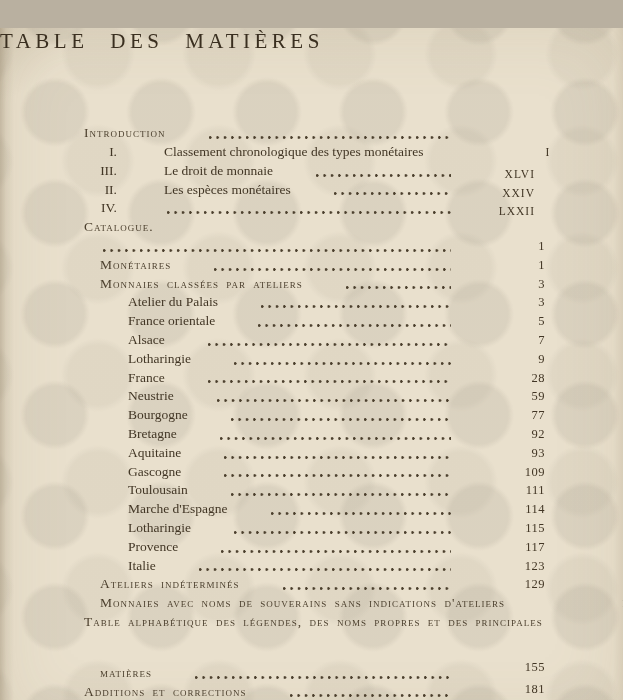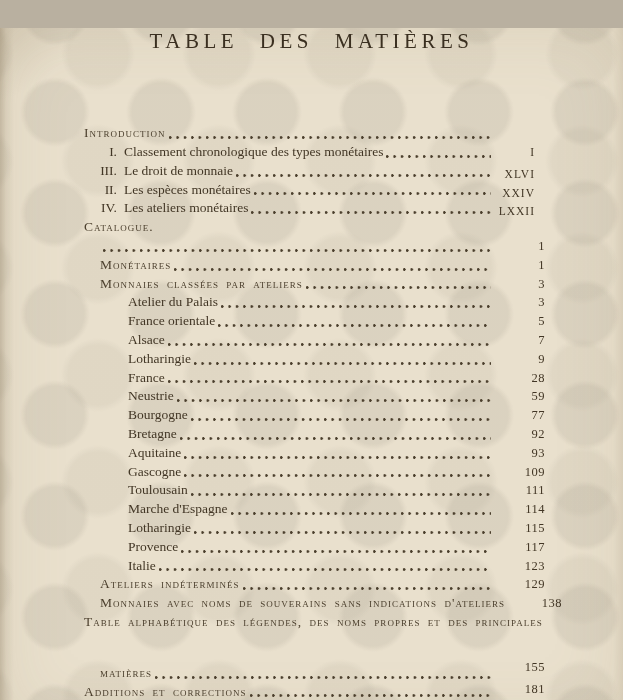--- a/index.html
+++ b/index.html
@@ -38,34 +38,35 @@
       0 34px,
       58px -14px;
     background-repeat:no-repeat,no-repeat,no-repeat,repeat,repeat;
     box-shadow: inset 0 0 70px rgba(150,128,92,0.16);
   }
   .title{
     margin:28px 0 0 0;
     font-size:21px;
     font-weight:normal;
     line-height:1.3;
-    text-align:center;
+    text-align:left;
     letter-spacing:4.5px;
     word-spacing:12px;
     color:#3a2f20;
   }
   .toc{
     margin:69px 78px 0 84px;
     font-size:13.5px;
     line-height:18.8px;
   }
   .row{
     display:flex;
     align-items:baseline;
     white-space:nowrap;
+    gap:40px;
   }
   .indent-1{margin-left:16px;}
   .indent-2{margin-left:44px;}
   .num{
     flex:0 0 33px;
     text-align:right;
     margin-right:7px;
   }
   .label{flex:0 0 auto;}
   .sc{
@@ -126,21 +127,20 @@
         <span class="page-num roman">XLVI</span>
       </div>
       <div class="row indent-0">
         <span class="num">II.</span>
         <span class="label">Les espèces monétaires</span>
         <span class="leader"></span>
         <span class="page-num roman">XXIV</span>
       </div>
       <div class="row indent-0">
         <span class="num">IV.</span>
-        <span class="label">Les ateliers monétaires</span>
         <span class="leader"></span>
         <span class="page-num roman">LXXII</span>
       </div>
       <div class="row indent-0">
         <span class="label sc">Catalogue.</span>
       </div>
       <div class="row indent-1">
         <span class="leader"></span>
         <span class="page-num">1</span>
       </div>

